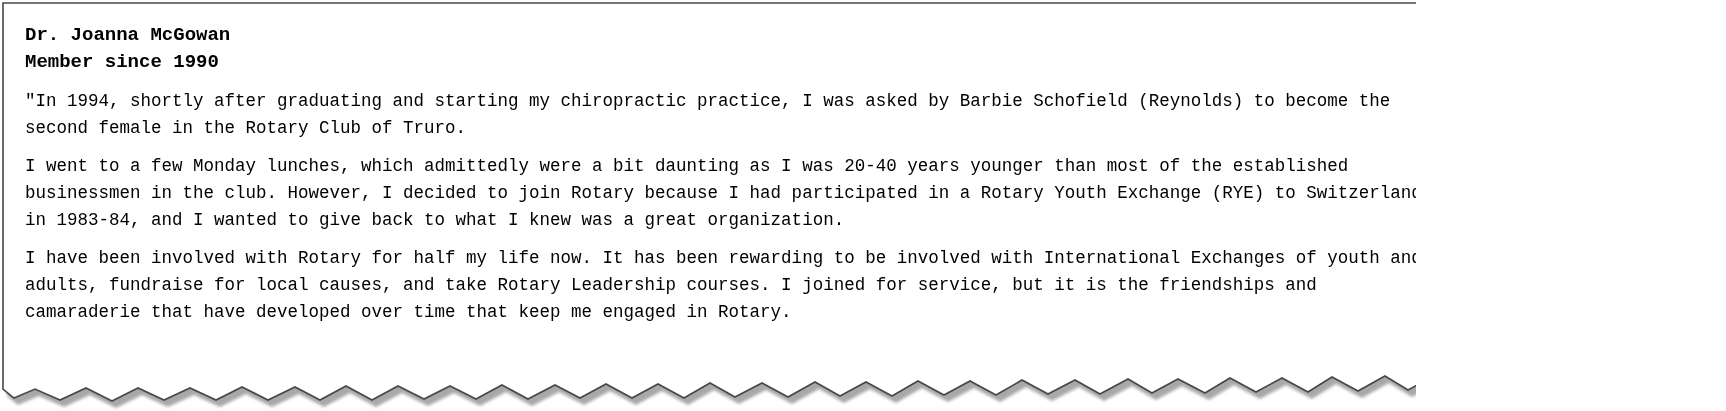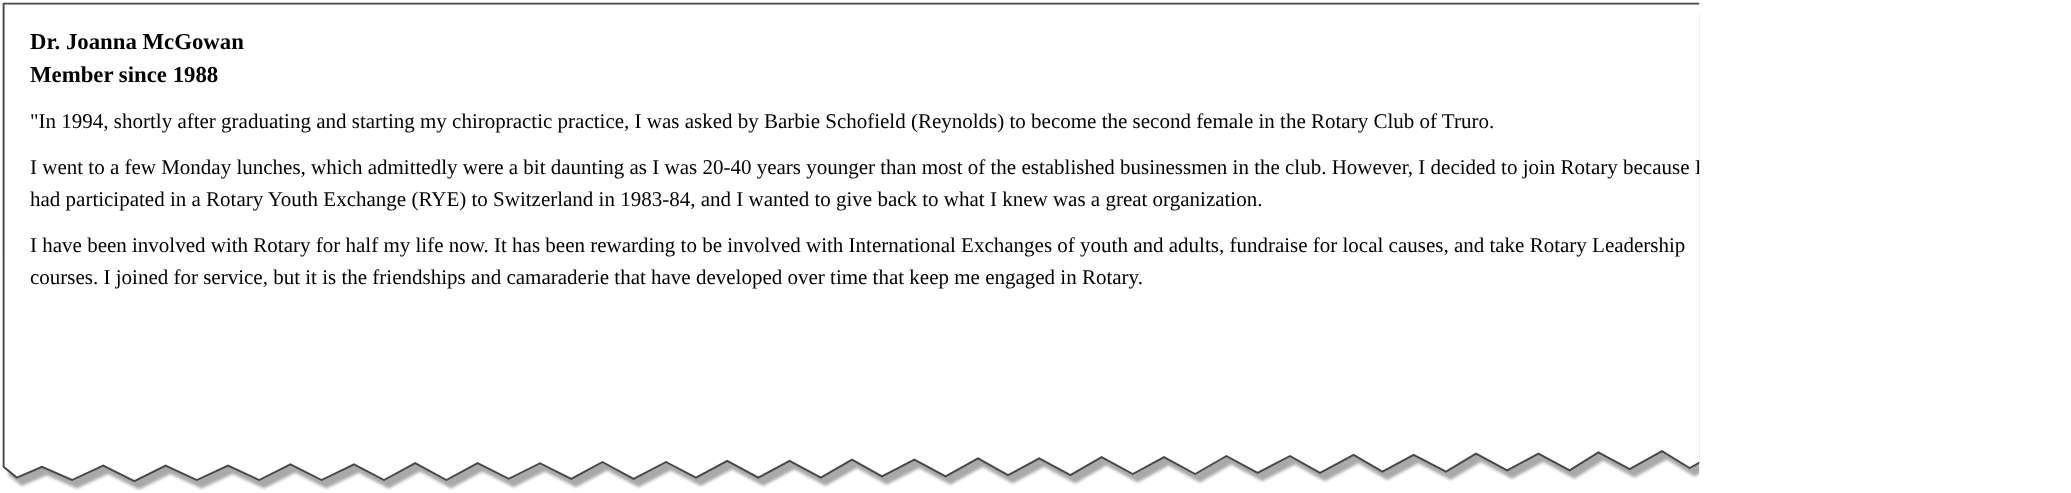--- a/index.html
+++ b/index.html
@@ -1,20 +1,20 @@
 <!DOCTYPE html>
 <html><head>
 <meta charset="utf-8">
 <style>
   html,body{margin:0;padding:0;background:#ffffff;}
   .canvas{
     position:relative;
     width:1416px;height:411px;
     overflow:hidden;
-    font-family:Liberation Serif, serif;
+    font-family:Liberation Mono, monospace;
   }
   .page-svg{position:absolute;left:0;top:0;}
   .textcol{
     position:absolute;left:25px;top:22px;width:1413px;
     color:#000;z-index:2;
   }
   .textcol h1{
     font-size:19px;line-height:27px;font-weight:bold;
     margin:0 0 12px 0;
   }
@@ -96,20 +96,20 @@
         <path fill="#fcfcfa" stroke="#e2e2de" stroke-width="1" d="M14,382 L16,336 C28,306 58,284 92,270 L118,260 L129,302 L142,259 C178,272 210,294 228,322 C240,342 245,360 246,382 Z"></path>
 
         <path fill="#e9bd95" d="M0,306 C12,298 26,302 32,316 L36,382 L0,382 Z"></path>
       </g>
     </g>
   </svg>
 
   <div class="textcol">
     <h1>
       <span>Dr. Joanna McGowan</span>
-      <span>Member since 1988</span>
+      <span>Member since 1990</span>
     </h1>
     <p>"In 1994, shortly after graduating and starting my chiropractic practice, I was asked by Barbie Schofield (Reynolds) to become the second female in the Rotary Club of Truro.</p>
     <p>I went to a few Monday lunches, which admittedly were a bit daunting as I was 20-40 years younger than most of the established businessmen in the club. However, I decided to join Rotary because I had participated in a Rotary Youth Exchange (RYE) to Switzerland in 1983-84, and I wanted to give back to what I knew was a great organization.</p>
     <p>I have been involved with Rotary for half my life now. It has been rewarding to be involved with International Exchanges of youth and adults, fundraise for local causes, and take Rotary Leadership courses. I joined for service, but it is the friendships and camaraderie that have developed over time that keep me engaged in Rotary.</p>
   </div>
 
 </div>
 
 </body></html>

